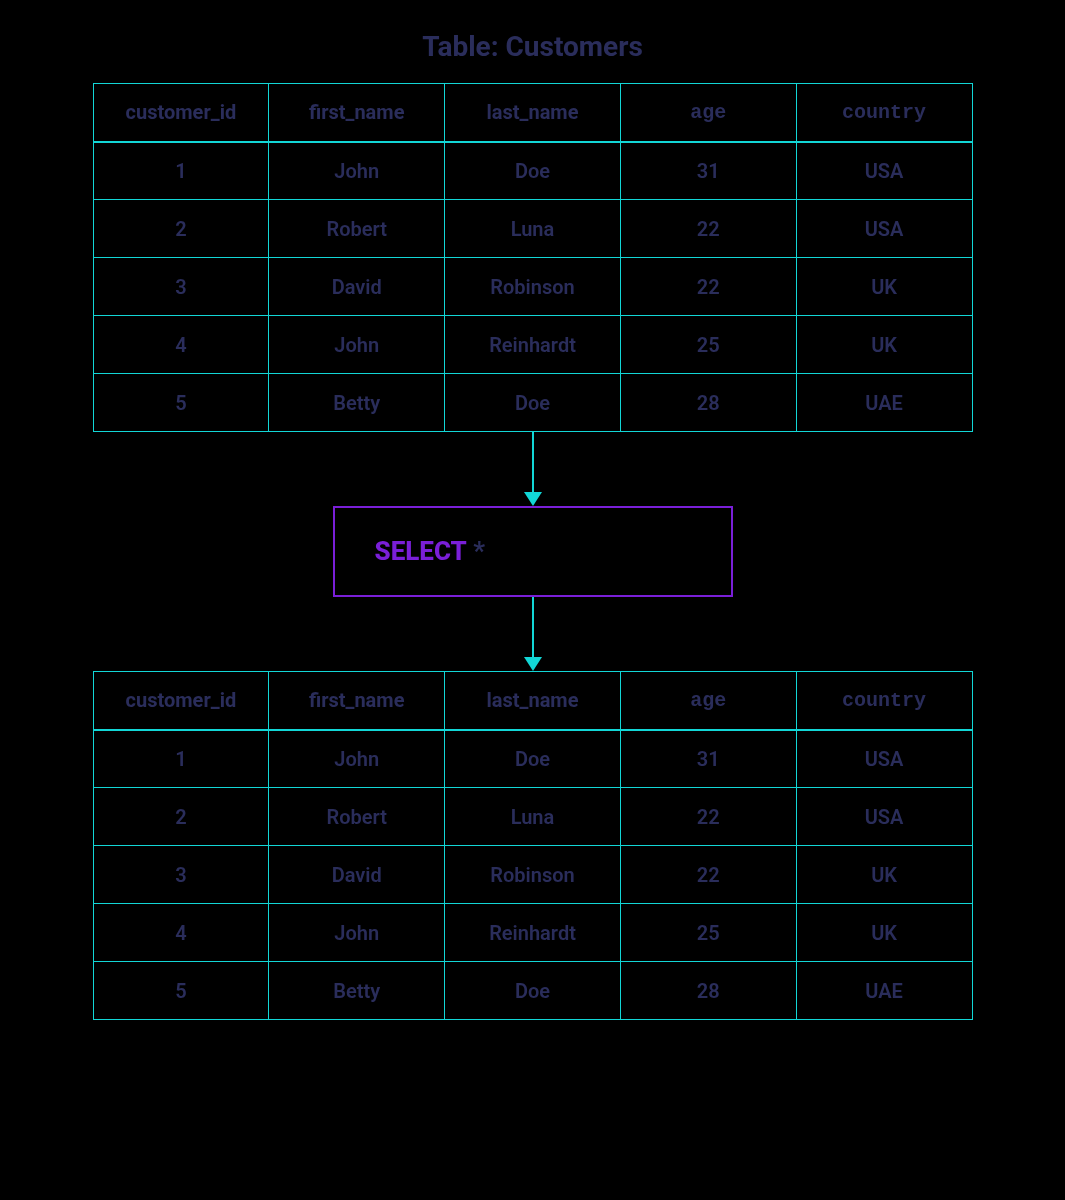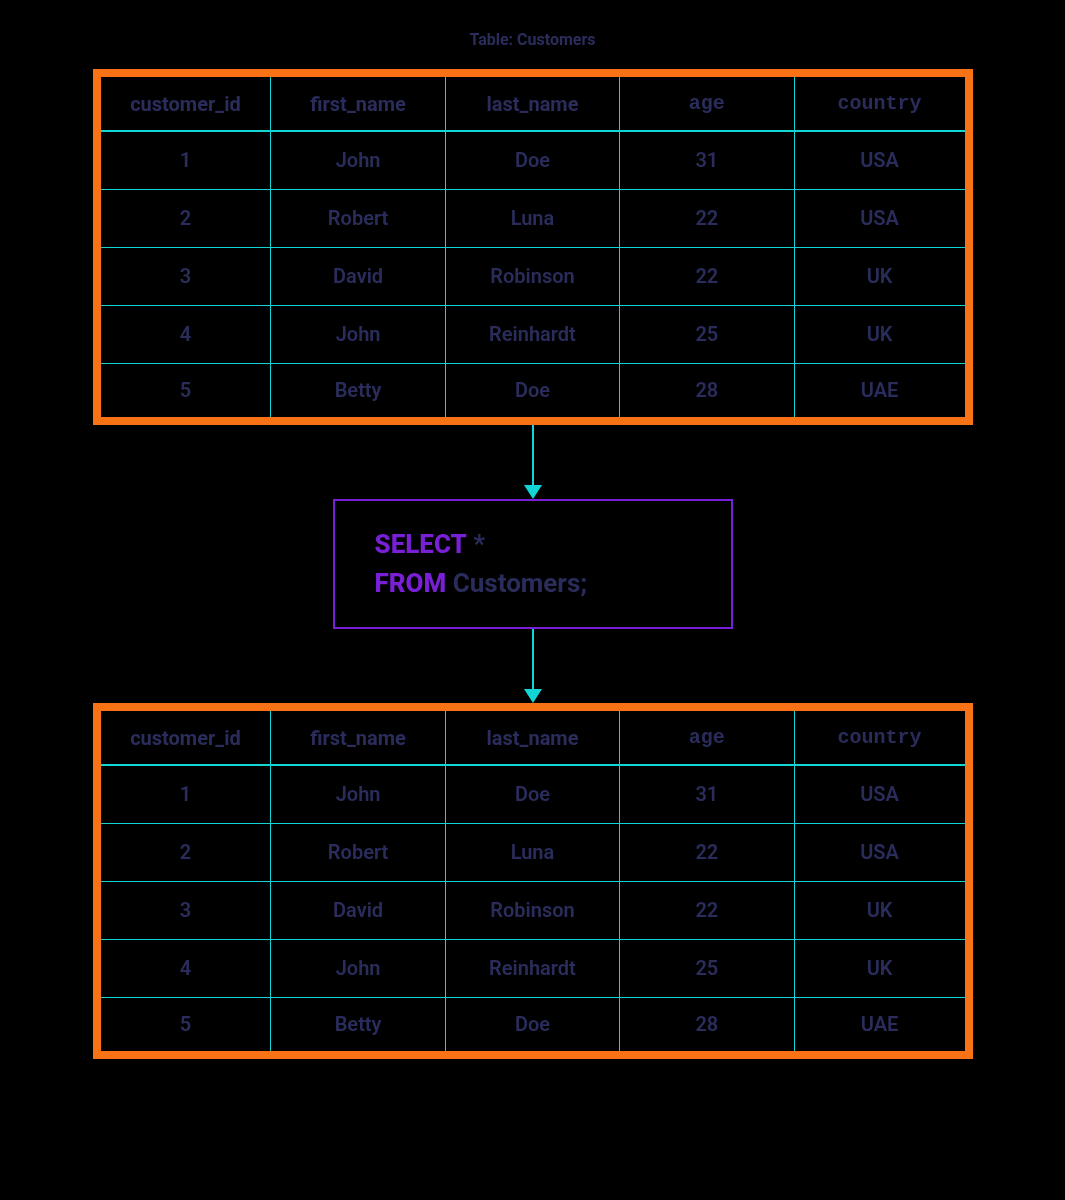--- a/index.html
+++ b/index.html
@@ -10,28 +10,28 @@
     height: 1200px;
     font-family: -apple-system, BlinkMacSystemFont, "Segoe UI", Roboto, Helvetica, Arial, sans-serif;
     display: flex;
     flex-direction: column;
     align-items: center;
     padding-top: 30px;
   }
   .title {
     color: #2a2d5b;
     font-weight: 700;
-    font-size: 16px;
+    font-size: 28px;
     margin-bottom: 20px;
     text-align: center;
   }
   table.data-table {
     border-collapse: collapse;
     width: 880px;
-    border: 8px solid #f97316;
+    border: 1px solid #f97316;
   }
   table.data-table th,
   table.data-table td {
     border: 1px solid #12d6d6;
     text-align: center;
     vertical-align: middle;
     color: #2a2d5b;
     font-weight: 600;
     font-size: 20px;
     height: 58px;
@@ -133,23 +133,20 @@
 
 <div class="arrow">
   <div class="arrow-line"></div>
   <div class="arrow-head"></div>
 </div>
 
 <div class="sql-box">
   <div>
     <span class="sql-kw">SELECT</span><span> *</span>
   </div>
-  <div>
-    <span class="sql-kw">FROM</span><span> Customers;</span>
-  </div>
 </div>
 
 <div class="arrow">
   <div class="arrow-line"></div>
   <div class="arrow-head"></div>
 </div>
 
 <table class="data-table">
   <thead>
     <tr>

